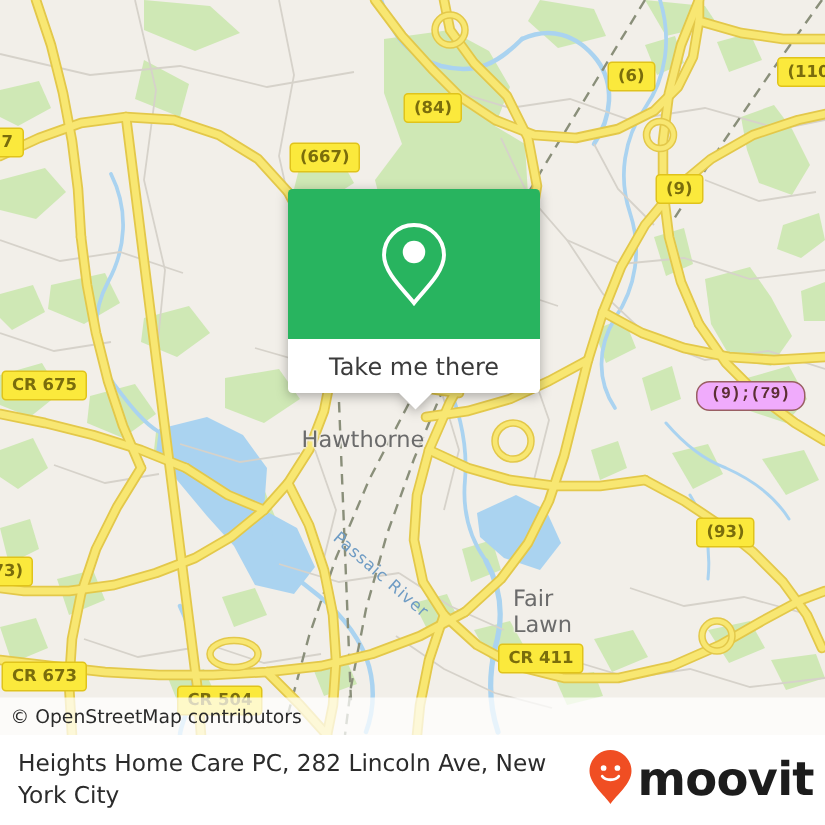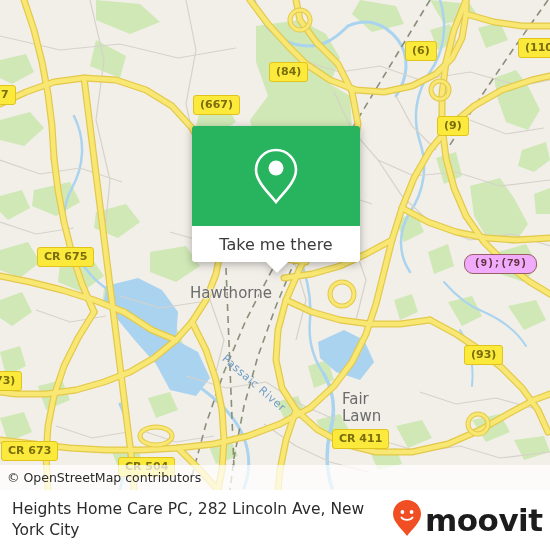--- a/index.html
+++ b/index.html
@@ -357,32 +357,32 @@
           <circle cx="300" cy="20" r="10"></circle>
           <circle cx="342" cy="294" r="12"></circle>
           <ellipse cx="156" cy="436" rx="16" ry="9"></ellipse>
           <circle cx="478" cy="424" r="10"></circle>
           <circle cx="440" cy="90" r="9"></circle>
         </g>
       </g>
 
     </svg>
 
-    <div class="map-place-label" style="left:190px; top:284px;">Hawthorne</div>
+    <div class="map-place-label" style="left:201px; top:284px;">Hawthorne</div>
     <div class="map-place-label" style="left:342px; top:346px; width:44px; white-space:normal; line-height:17px;margin-top:45px;">Fair Lawn</div>
 
     <div class="river-label" style="left:228px; top:352px; transform: rotate(41deg); transform-origin: left top;">Passaic River</div>
 
     <div class="shield yellow" style="left:269px; top:62px;">(84)</div>
     <div class="shield yellow" style="left:405px; top:41px;">(6)</div>
     <div class="shield yellow" style="left:518px; top:38px;">(110)</div>
     <div class="shield yellow" style="left:151px; top:95px;margin-left:42px;">(667)</div>
     <div class="shield yellow" style="left:437px; top:116px;">(9)</div>
     <div class="shield yellow" style="left:-6px; top:85px;">7</div>
-    <div class="shield yellow" style="left:1px; top:247px;margin-left:36px;">CR 675</div>
+    <div class="shield yellow" style="left:1px; top:247px;">CR 675</div>
     <div class="shield maroon" style="left:464px; top:254px;">(9);(79)</div>
     <div class="shield yellow" style="left:-12px; top:371px;">73)</div>
     <div class="shield yellow" style="left:464px; top:345px;">(93)</div>
     <div class="shield yellow" style="left:1px; top:441px;">CR 673</div>
     <div class="shield yellow" style="left:118px; top:457px;">CR 504</div>
     <div class="shield yellow" style="left:332px; top:429px;">CR 411</div>
 
     <div id="callout">
       <div id="callout-green">
         <span id="callout-pin-icon">

